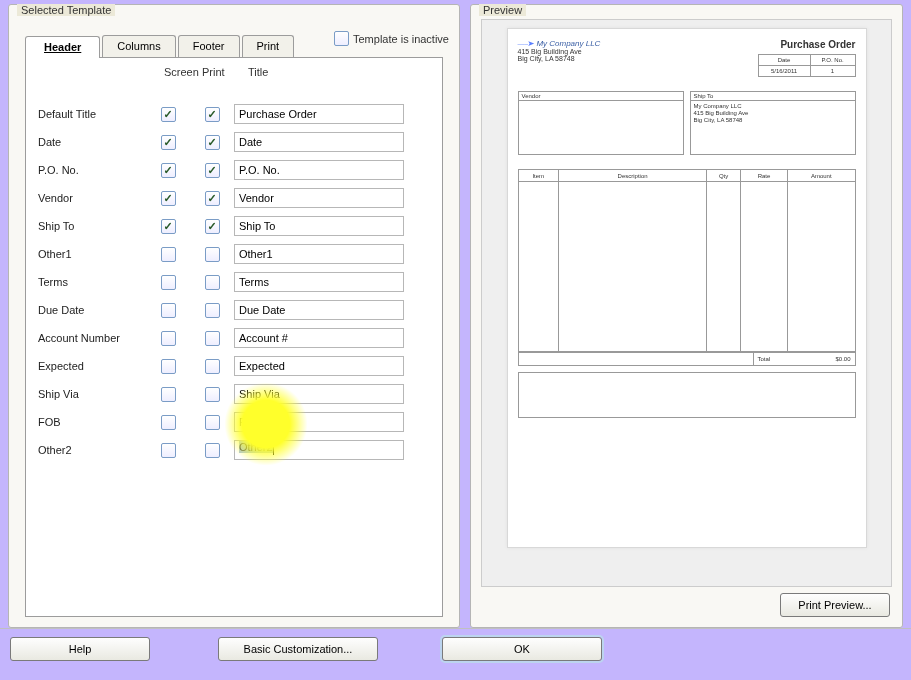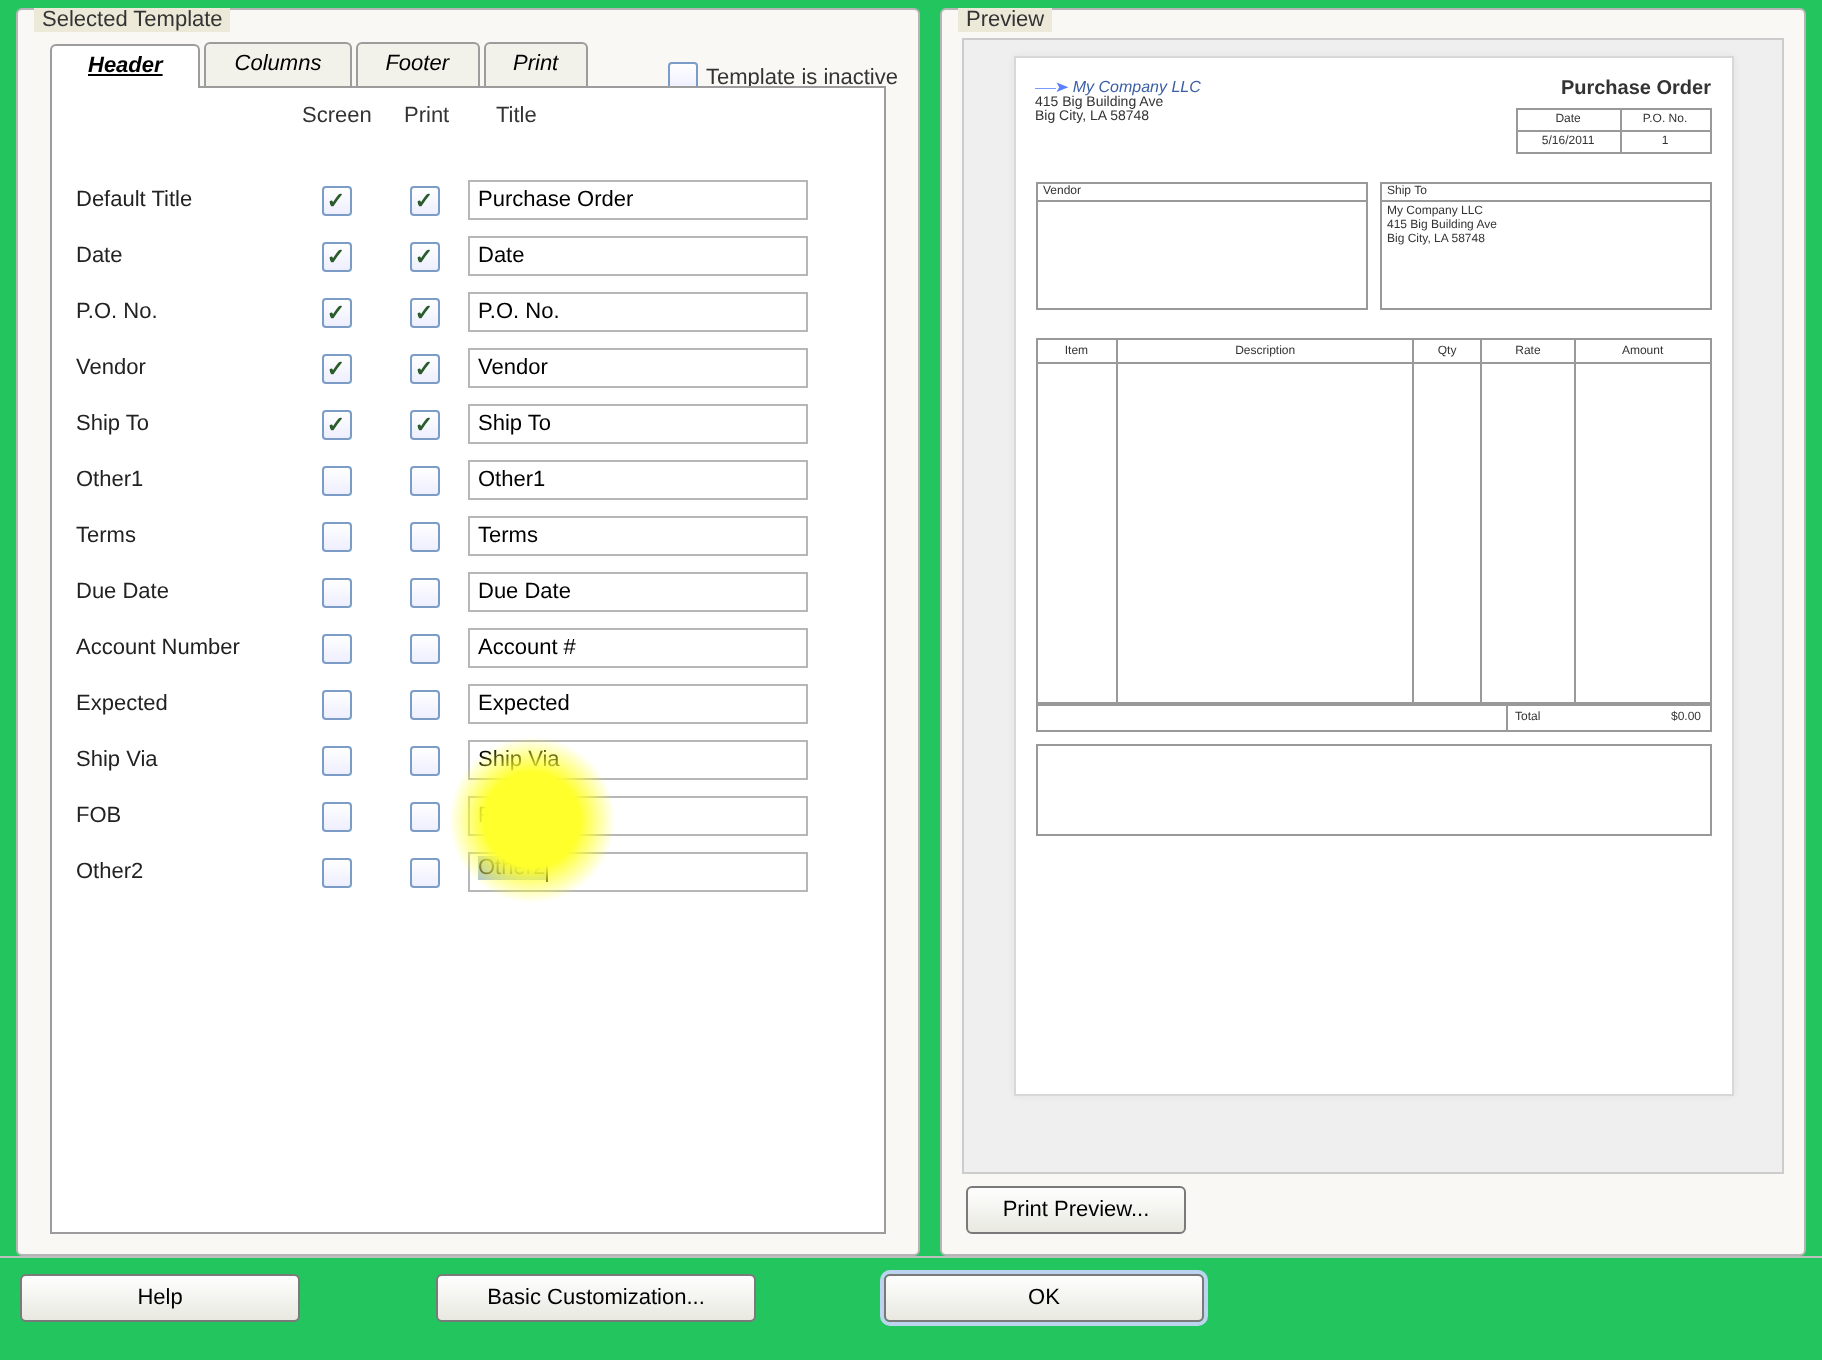--- a/index.html
+++ b/index.html
@@ -8,21 +8,21 @@
     font-family: Tahoma, Arial, sans-serif;
     font-size: 11px;
     background: #ece9d8;
     color: #000;
     width: 911px; height: 680px;
     overflow: hidden;
   }
   .window {
     position: relative;
     width: 911px; height: 680px;
-    background: #22c55e;
+    background: #c4b5fd;
   }
   .top-panes {
     display: flex;
     gap: 10px;
     padding: 4px 8px 0 8px;
     height: 628px;
   }
   .pane {
     border: 1px solid #b5b5b5;
     background: #f9f8f4;
@@ -58,22 +58,21 @@
     background: linear-gradient(#fff,#eef);
     border-radius: 2px;
     display:inline-flex; align-items:center; justify-content:center;
   }
   .checkbox.checked::after{
     content:"✓"; font-size:11px; color:#2a5b2a; font-weight:bold;
   }
   
   .tabs {
     display:flex;
-    margin: 2px 6px 0 6px;
-    font-style: italic;
+    margin: 16px 6px 0 6px;
   }
   .tab {
     border: 1px solid #9c9c9c;
     border-bottom: none;
     background: #f2f1ea;
     padding: 4px 14px;
     font-size: 11px;
     margin-right: 2px;
     border-radius: 3px 3px 0 0;
     cursor: default;
@@ -94,21 +93,21 @@
     flex: 1;
     padding: 24px 12px 10px 12px;
     position: relative;
   }
   .col-head {
     color: #333;
     font-size: 11px;
     position:absolute;
     top: 8px;
   }
-  .col-screen { left: 125px; }
+  .col-screen { left: 138px; }
   .col-print  { left: 176px; }
   .col-title  { left: 222px; }
   .rows {
     margin-top: 18px;
   }
   .row {
     display: grid;
     grid-template-columns: 108px 44px 44px 176px;
     align-items: center;
     height: 28px;
@@ -251,21 +250,21 @@
     font-size:6px; align-items:center;
     height:14px;
   }
   .notes-box {
     width: 100%;
     height: 46px;
     border: 1px solid #999;
     margin-top: 6px;
   }
   .print-preview-row {
-    display:flex; justify-content:flex-start;
+    display:flex; justify-content:flex-end;
     padding: 6px 2px 0 2px;
   }
   
   .bottom-bar {
     border-top: 1px solid #c0c0c0;
     padding: 8px 10px 0 10px;
     display:flex;
     gap: 16px;
     align-items:center;
   }

